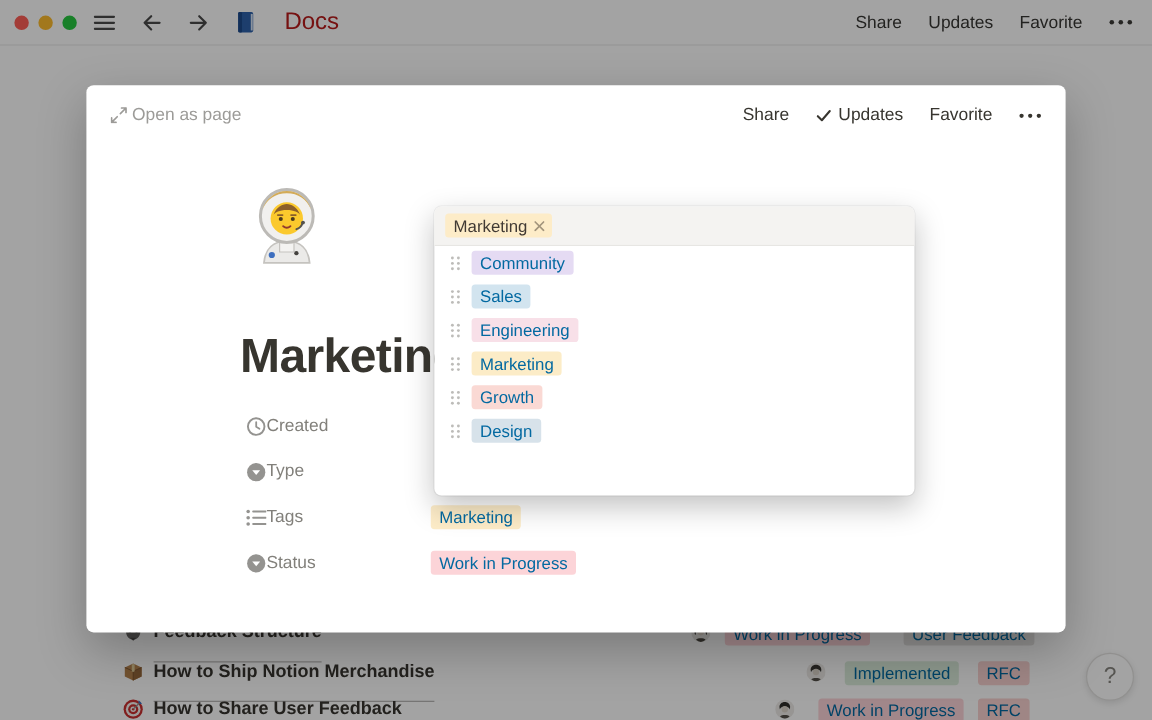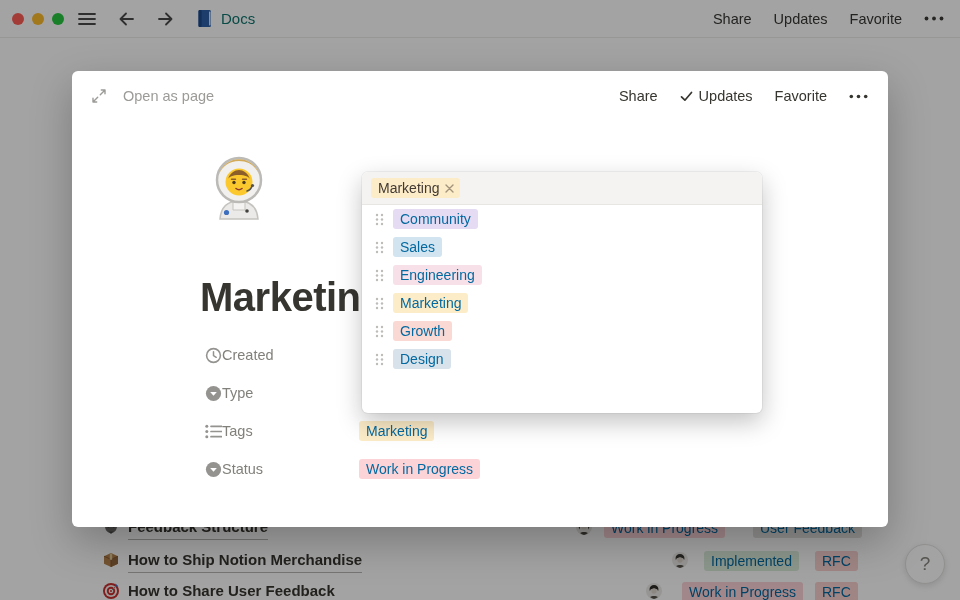--- a/index.html
+++ b/index.html
@@ -14,28 +14,28 @@
   .topbar {
     position:absolute; top:0; left:0; width:960px; height:38px;
     background:#fff; border-bottom:1px solid #ececeb;
     display:flex; align-items:center; z-index:1;
   }
   .traffic { display:flex; gap:8px; margin-left:12px; }
   .light { width:12px; height:12px; border-radius:50%; }
   .light.red{ background:#ff5f57; } .light.yellow{ background:#febc2e; } .light.green{ background:#28c840; }
   .tb-icon { margin-left:22px; cursor:default; }
   .tb-icon.first{ margin-left:14px; }
-  .doc-title { margin-left:8px; font-size:15px; color:#0f766e; }
+  .doc-title { margin-left:24px; font-size:20px; color:#b91c1c; }
   .tb-right { margin-left:auto; display:flex; align-items:center; gap:22px; padding-right:16px; font-size:14.5px; color:#383734; }
 
   .bg-row { position:absolute; left:0; width:960px; height:32px; z-index:1; }
   .bg-row .row-icon { position:absolute; left:102px; top:6px; }
   .bg-row .row-title {
     position:absolute; left:128px; top:6px; font-size:15px; font-weight:600; color:#37352f;
-    border-bottom:1px solid rgba(55,53,47,.35); padding-bottom:4px; white-space:nowrap;
+    border-bottom:1px solid rgba(55,53,47,.35); padding-bottom:16px; white-space:nowrap;
   }
   .bg-row .avatar { position:absolute; top:7px; }
   .chip {
     display:inline-flex; align-items:center; height:20px; padding:0 7px;
     border-radius:3px; font-size:14px; color:#0369a1; white-space:nowrap;
   }
   .bg-row .chip { position:absolute; top:6px; }
 
   .help-btn {
     position:absolute; left:905px; top:544px; width:40px; height:40px; border-radius:50%;
@@ -50,21 +50,21 @@
   
   .modal {
     position:absolute; left:72px; top:71px; width:816px; height:456px;
     background:#fff; border-radius:6px; box-shadow:0 15px 40px rgba(0,0,0,.25);
     z-index:20;
   }
   .modal-header {
     position:absolute; top:0; left:0; right:0; height:50px;
     display:flex; align-items:center; padding:0 20px;
   }
-  .open-as-page { display:flex; align-items:center; gap:17px; font-size:14.5px; color:#9c9b98; }
+  .open-as-page { display:flex; align-items:center; gap:4px; font-size:14.5px; color:#9c9b98; }
   .modal-actions { margin-left:auto; display:flex; align-items:center; gap:22px; font-size:14.5px; color:#37352f; }
   .modal-action { display:flex; align-items:center; gap:6px; }
 
   .page-emoji { position:absolute; left:134px; top:84px; }
   .page-title {
     position:absolute; left:128px; top:204px;
     font-size:40px; font-weight:700; letter-spacing:-0.5px; color:#37352f;
   }
   .props { position:absolute; left:133px; top:265px; width:600px; }
   .prop-row { height:38px; display:flex; align-items:center; }

